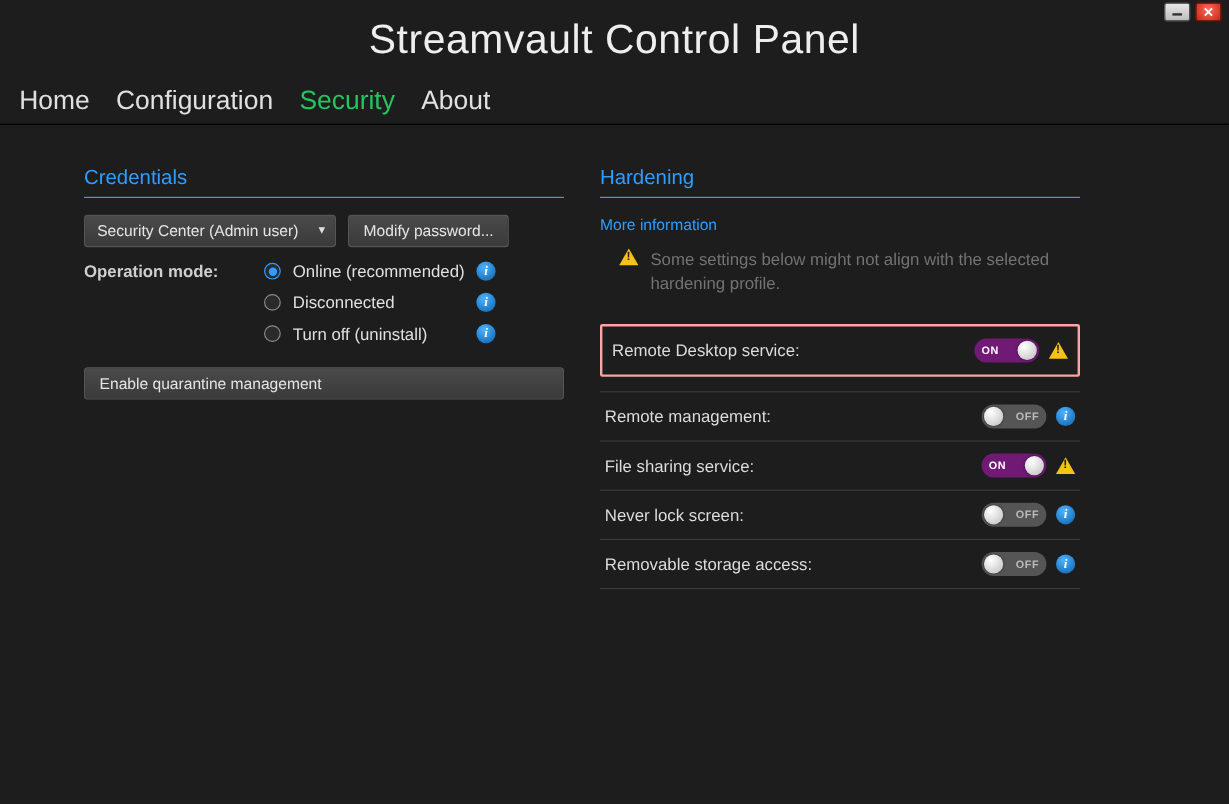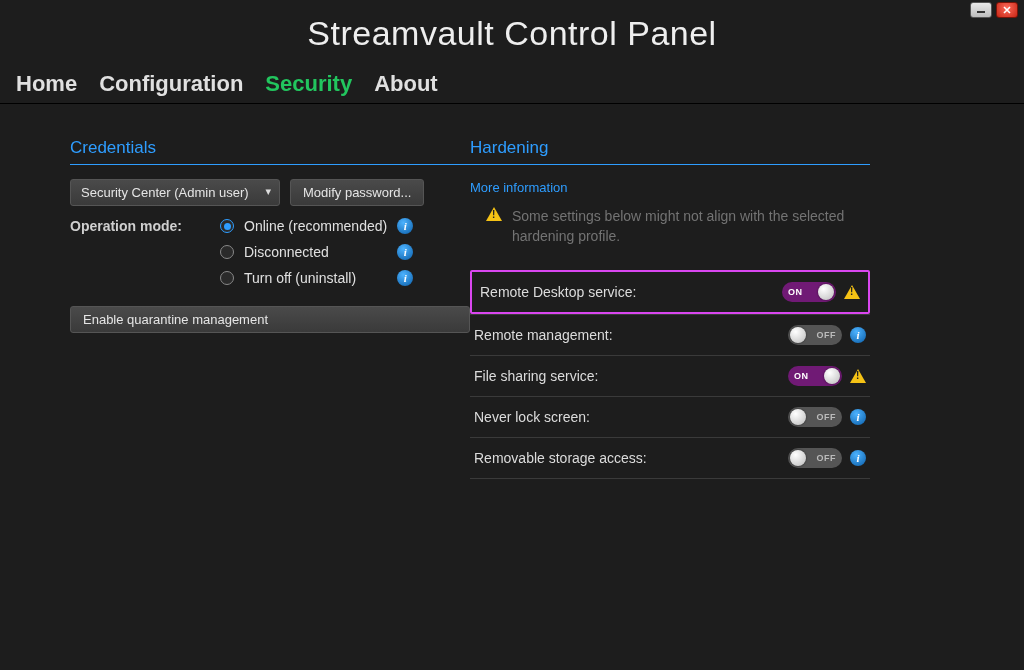--- a/index.html
+++ b/index.html
@@ -36,29 +36,30 @@
     letter-spacing: .5px;
   }
   .nav {
     display: flex; align-items: center;
     padding: 0 16px 6px;
     gap: 22px;
     border-bottom: 1px solid #000;
   }
   .nav-item {
     font-size: 22px;
-    font-weight: 700;
+    font-weight: 400;
     color: #e0e0e0;
     cursor: pointer;
   }
   .nav-item.active { color: #22c55e; }
 
   .body {
     display: flex;
     padding: 30px 30px 0 70px;
+    gap: 30px;
   }
   .col { flex: 1; min-width: 0; }
   .col-left { max-width: 400px; }
   .col-right { max-width: 400px; }
 
   .section-h {
     color: #2e9dff;
     font-size: 17px;
     font-weight: 400;
     padding: 4px 0 6px;
@@ -174,24 +175,24 @@
   .toggle .knob {
     width:16px;height:16px;border-radius:50%;
     background:radial-gradient(circle at 35% 30%,#fff,#bcbcbc);
     position:absolute; top:2px;
     box-shadow:0 0 2px rgba(0,0,0,.6);
   }
   .toggle.off .knob { left:2px; }
   .toggle.on  .knob { right:2px; }
 
   .highlight-box {
-    border:2px solid #d946ef;
+    border:2px solid #fca5a5;
     border-radius:2px;
     padding:4px;
-    margin-bottom:0;
+    margin-bottom:12px;
   }
   .highlight-box .setting-row { border-top:none; padding:6px 4px;}
   .settings-list { border-bottom:1px solid #3a3a3a; }
   .settings-list > .setting-row:first-child { border-top:1px solid #3a3a3a; }
 
   .hardening-top { display:flex; align-items:center; gap:8px; margin-bottom:6px; }
   .hardening-select { min-width:210px; }
   .more-info-row { margin:4px 0 6px 0; }
   .enable-btn-row { margin-top: 20px; }
 

